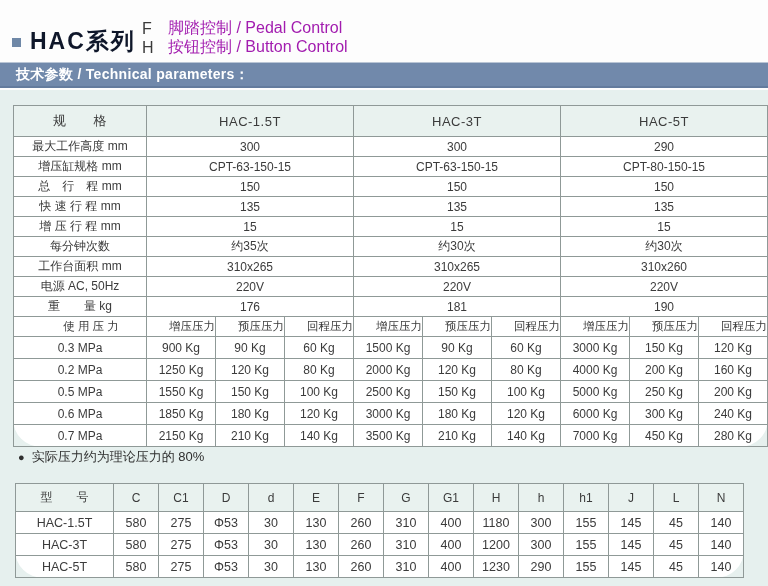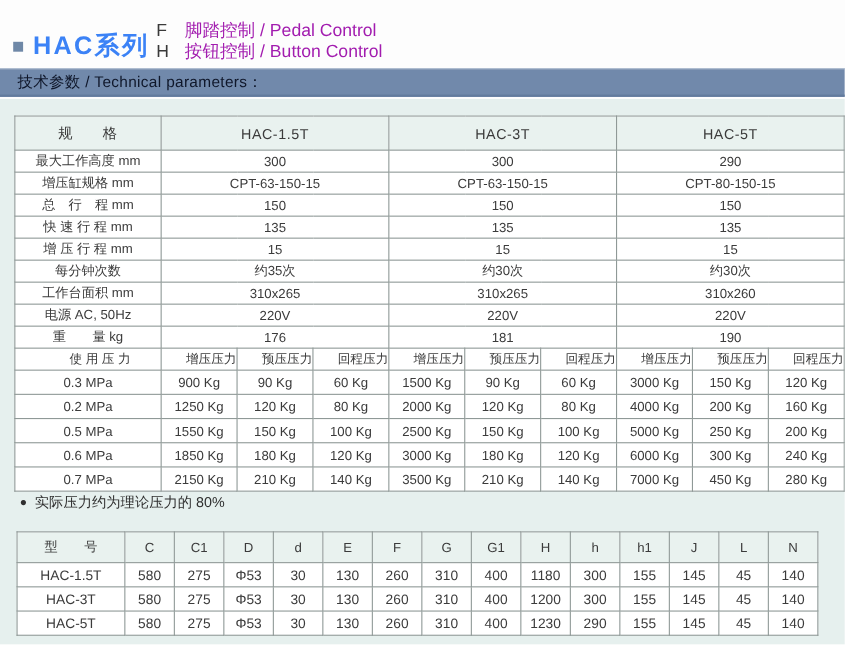--- a/index.html
+++ b/index.html
@@ -9,40 +9,40 @@
     font-family:"Liberation Sans", sans-serif;
     color:#3b3b3b;
   }
   
   .bullet {
     position:absolute; left:12px; top:38px;
     width:9px; height:9px; background:#6f88a7;
   }
   .title {
     position:absolute; left:30px; top:26px; margin:0;
-    font-size:23px; font-weight:bold; letter-spacing:2px; color:#3b82f6;
+    font-size:23px; font-weight:bold; letter-spacing:2px; color:#0f172a;
   }
   .variants { position:absolute; left:142px; top:19px; }
   .variant { display:flex; align-items:center; height:19px; }
   .vcode { font-size:16px; width:13px; margin-right:13px; color:#3a3a3a; }
   .vlabel { font-size:16px; color:#a21caf; }
   
   .banner {
     position:absolute; left:0; right:0; top:62px; height:26px;
     background:#7189ab; border-top:1px solid #b9c5d5; border-bottom:2px solid #637b9d;
     display:flex; align-items:center; padding-left:16px; box-sizing:border-box;
   }
-  .banner span { color:#0f172a; font-size:14px; font-weight:normal; letter-spacing:0.3px; }
+  .banner span { color:#ffffff; font-size:14px; font-weight:bold; letter-spacing:0.3px; }
   
   .content-bg {
     position:absolute; left:0; right:0; top:90px; bottom:0;
     background:#e6f0ee;
   }
   
-  table { border-collapse:collapse; table-layout:fixed; background:#ffffff; }
+  table { border-collapse:collapse; table-layout:fixed; background:#ffffff;border-radius:28px; }
   td {
     border:1px solid #8f9997; text-align:center; vertical-align:middle;
     padding:0; overflow:hidden; white-space:nowrap; color:#3b3b3b;
   }
   .spec-table { position:absolute; left:13px; top:105px; }
   .spec-table td { font-size:12px; height:19px; }
   .spec-table .model-row td { height:30px; font-size:13px; background:#e9f2ef; letter-spacing:0.5px; }
   .spec-table .pressure-header-row td { font-size:11.5px;padding-left:22px; }
   .spec-table .pressure-row td { height:21px; }
   .note {

